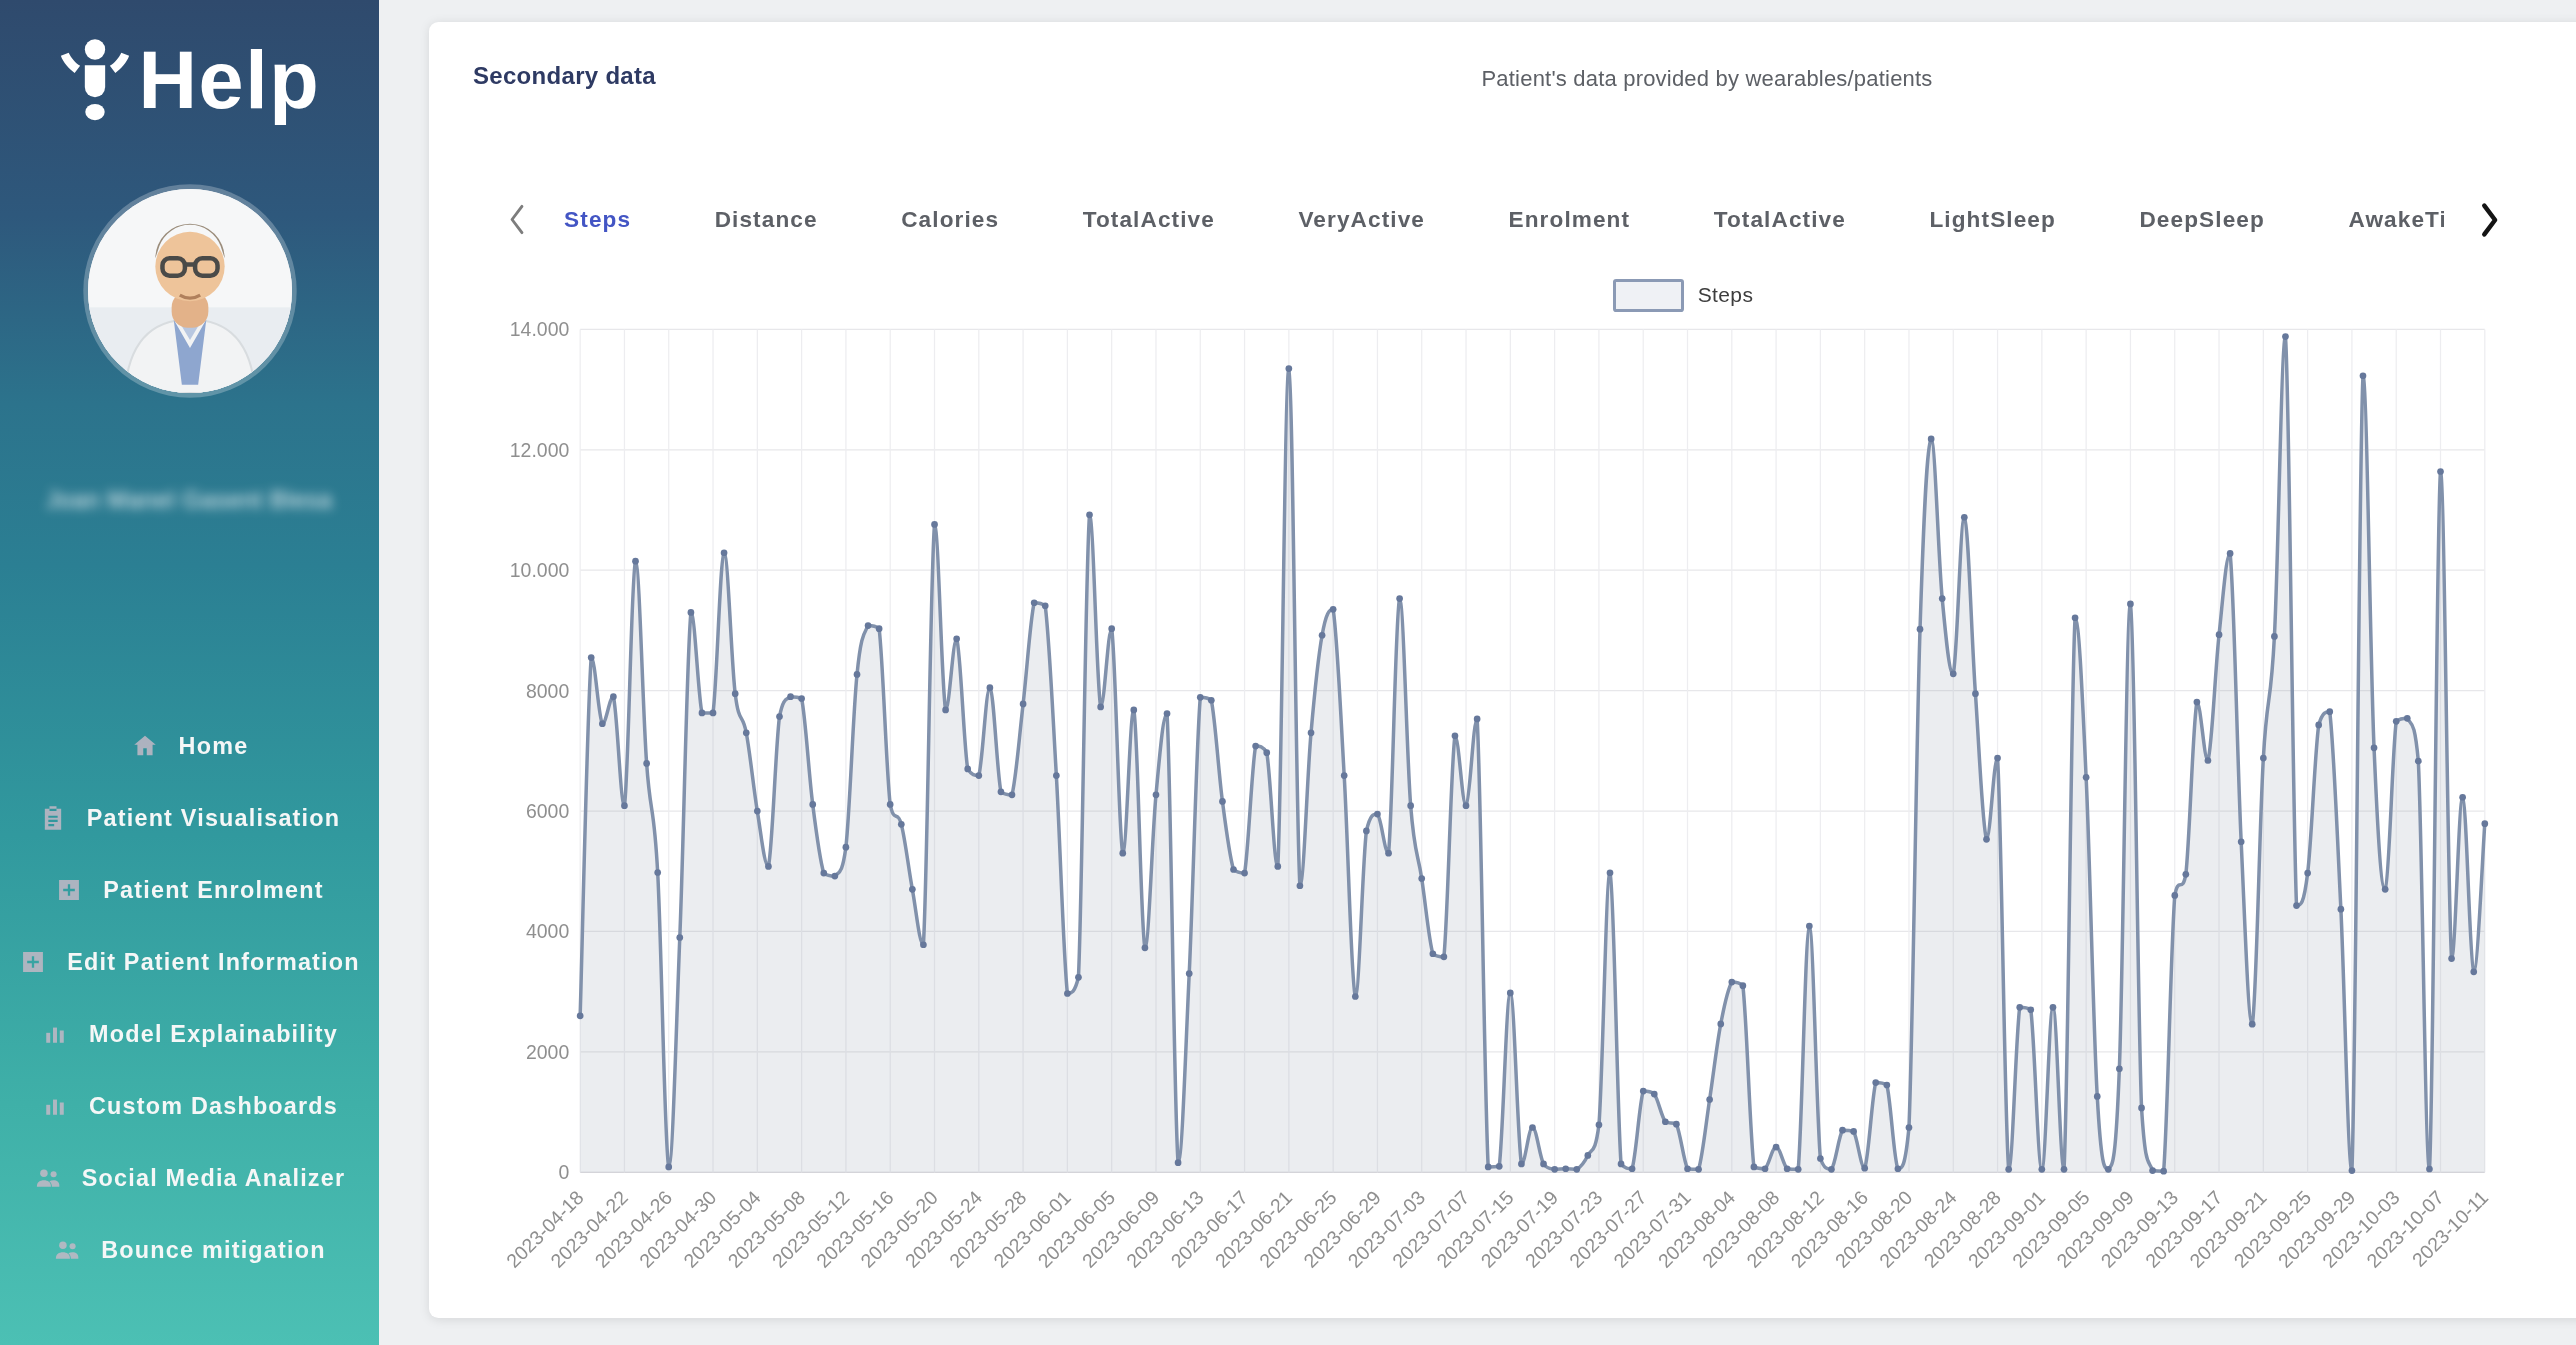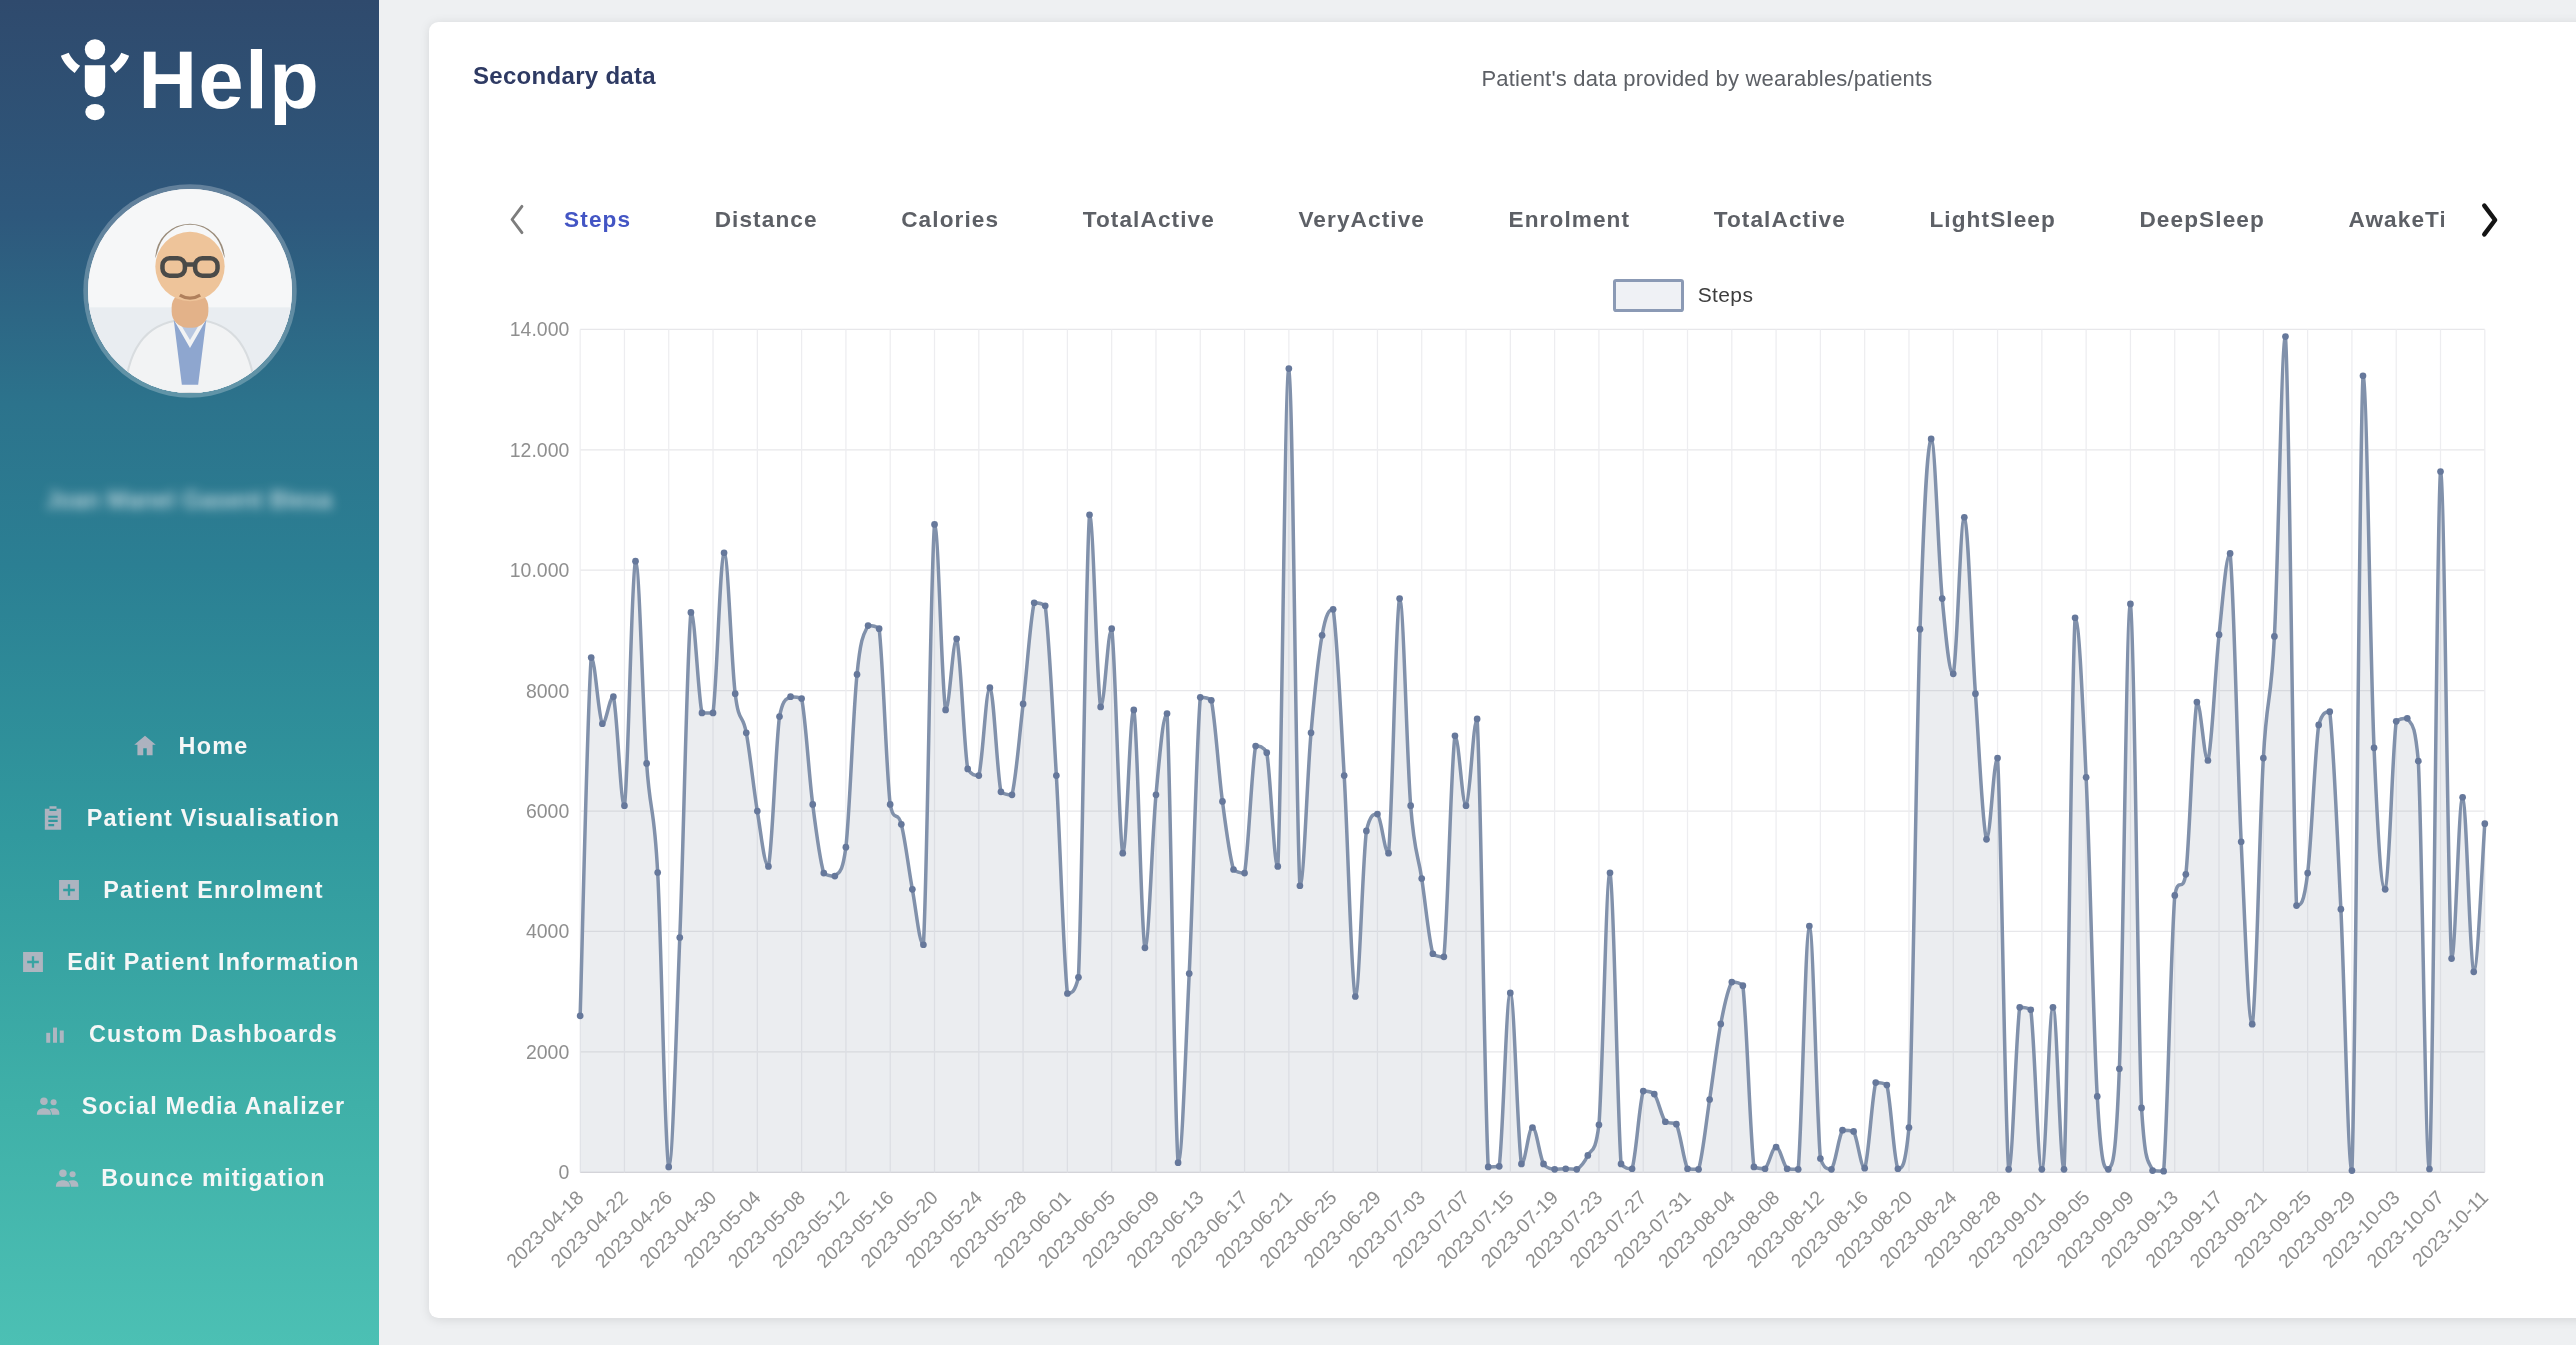--- a/index.html
+++ b/index.html
@@ -134,20 +134,30 @@
         </span>
         <span>Patient Enrolment</span>
       </div>
       <div class="nav-item">
         <span class="ic">
           <svg viewBox="0 0 24 24" fill="currentColor" fill-rule="evenodd">
             <path d="M3.5 3.5h17v17h-17zM11 7h2v4h4v2h-4v4h-2v-4H7v-2h4z"></path>
           </svg>
         </span>
         <span>Edit Patient Information</span>
+      </div>
+      <div class="nav-item">
+        <span class="ic">
+          <svg viewBox="0 0 24 24" fill="currentColor">
+            <rect x="4.5" y="11" width="3.4" height="8.5"></rect>
+            <rect x="10.3" y="6.5" width="3.4" height="13"></rect>
+            <rect x="16.1" y="9" width="3.4" height="10.5"></rect>
+          </svg>
+        </span>
+        <span>Model Explainability</span>
       </div>
       <div class="nav-item">
         <span class="ic">
           <svg viewBox="0 0 24 24" fill="currentColor">
             <rect x="4.5" y="11" width="3.4" height="8.5"></rect>
             <rect x="10.3" y="6.5" width="3.4" height="13"></rect>
             <rect x="16.1" y="9" width="3.4" height="10.5"></rect>
           </svg>
         </span>
         <span>Custom Dashboards</span>

